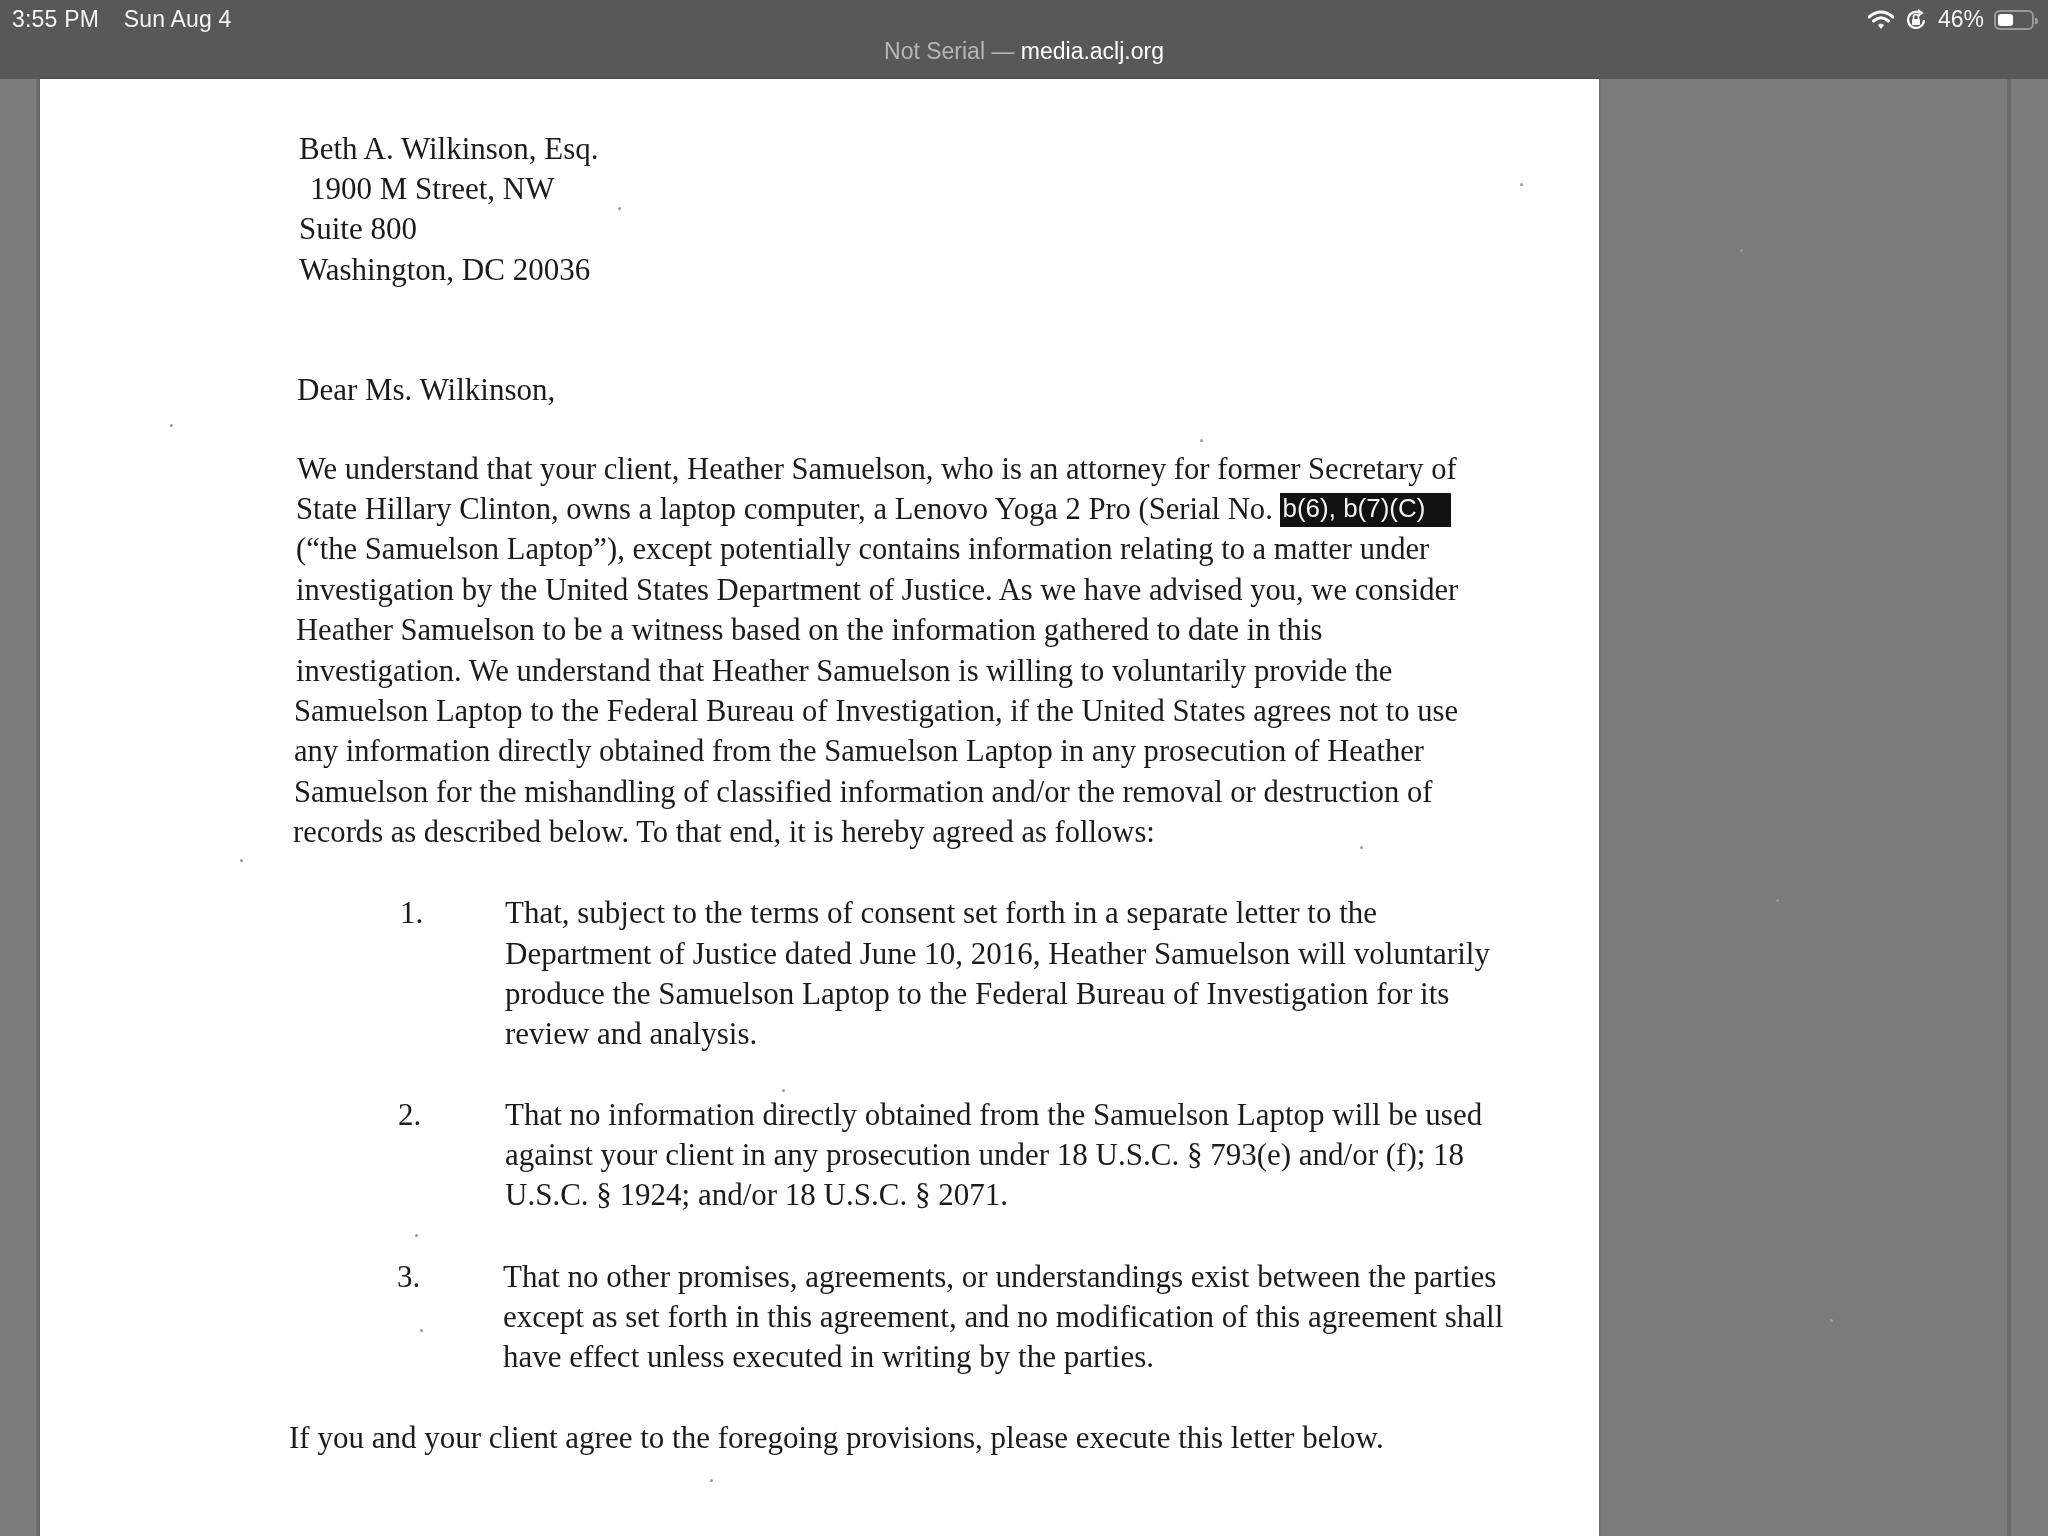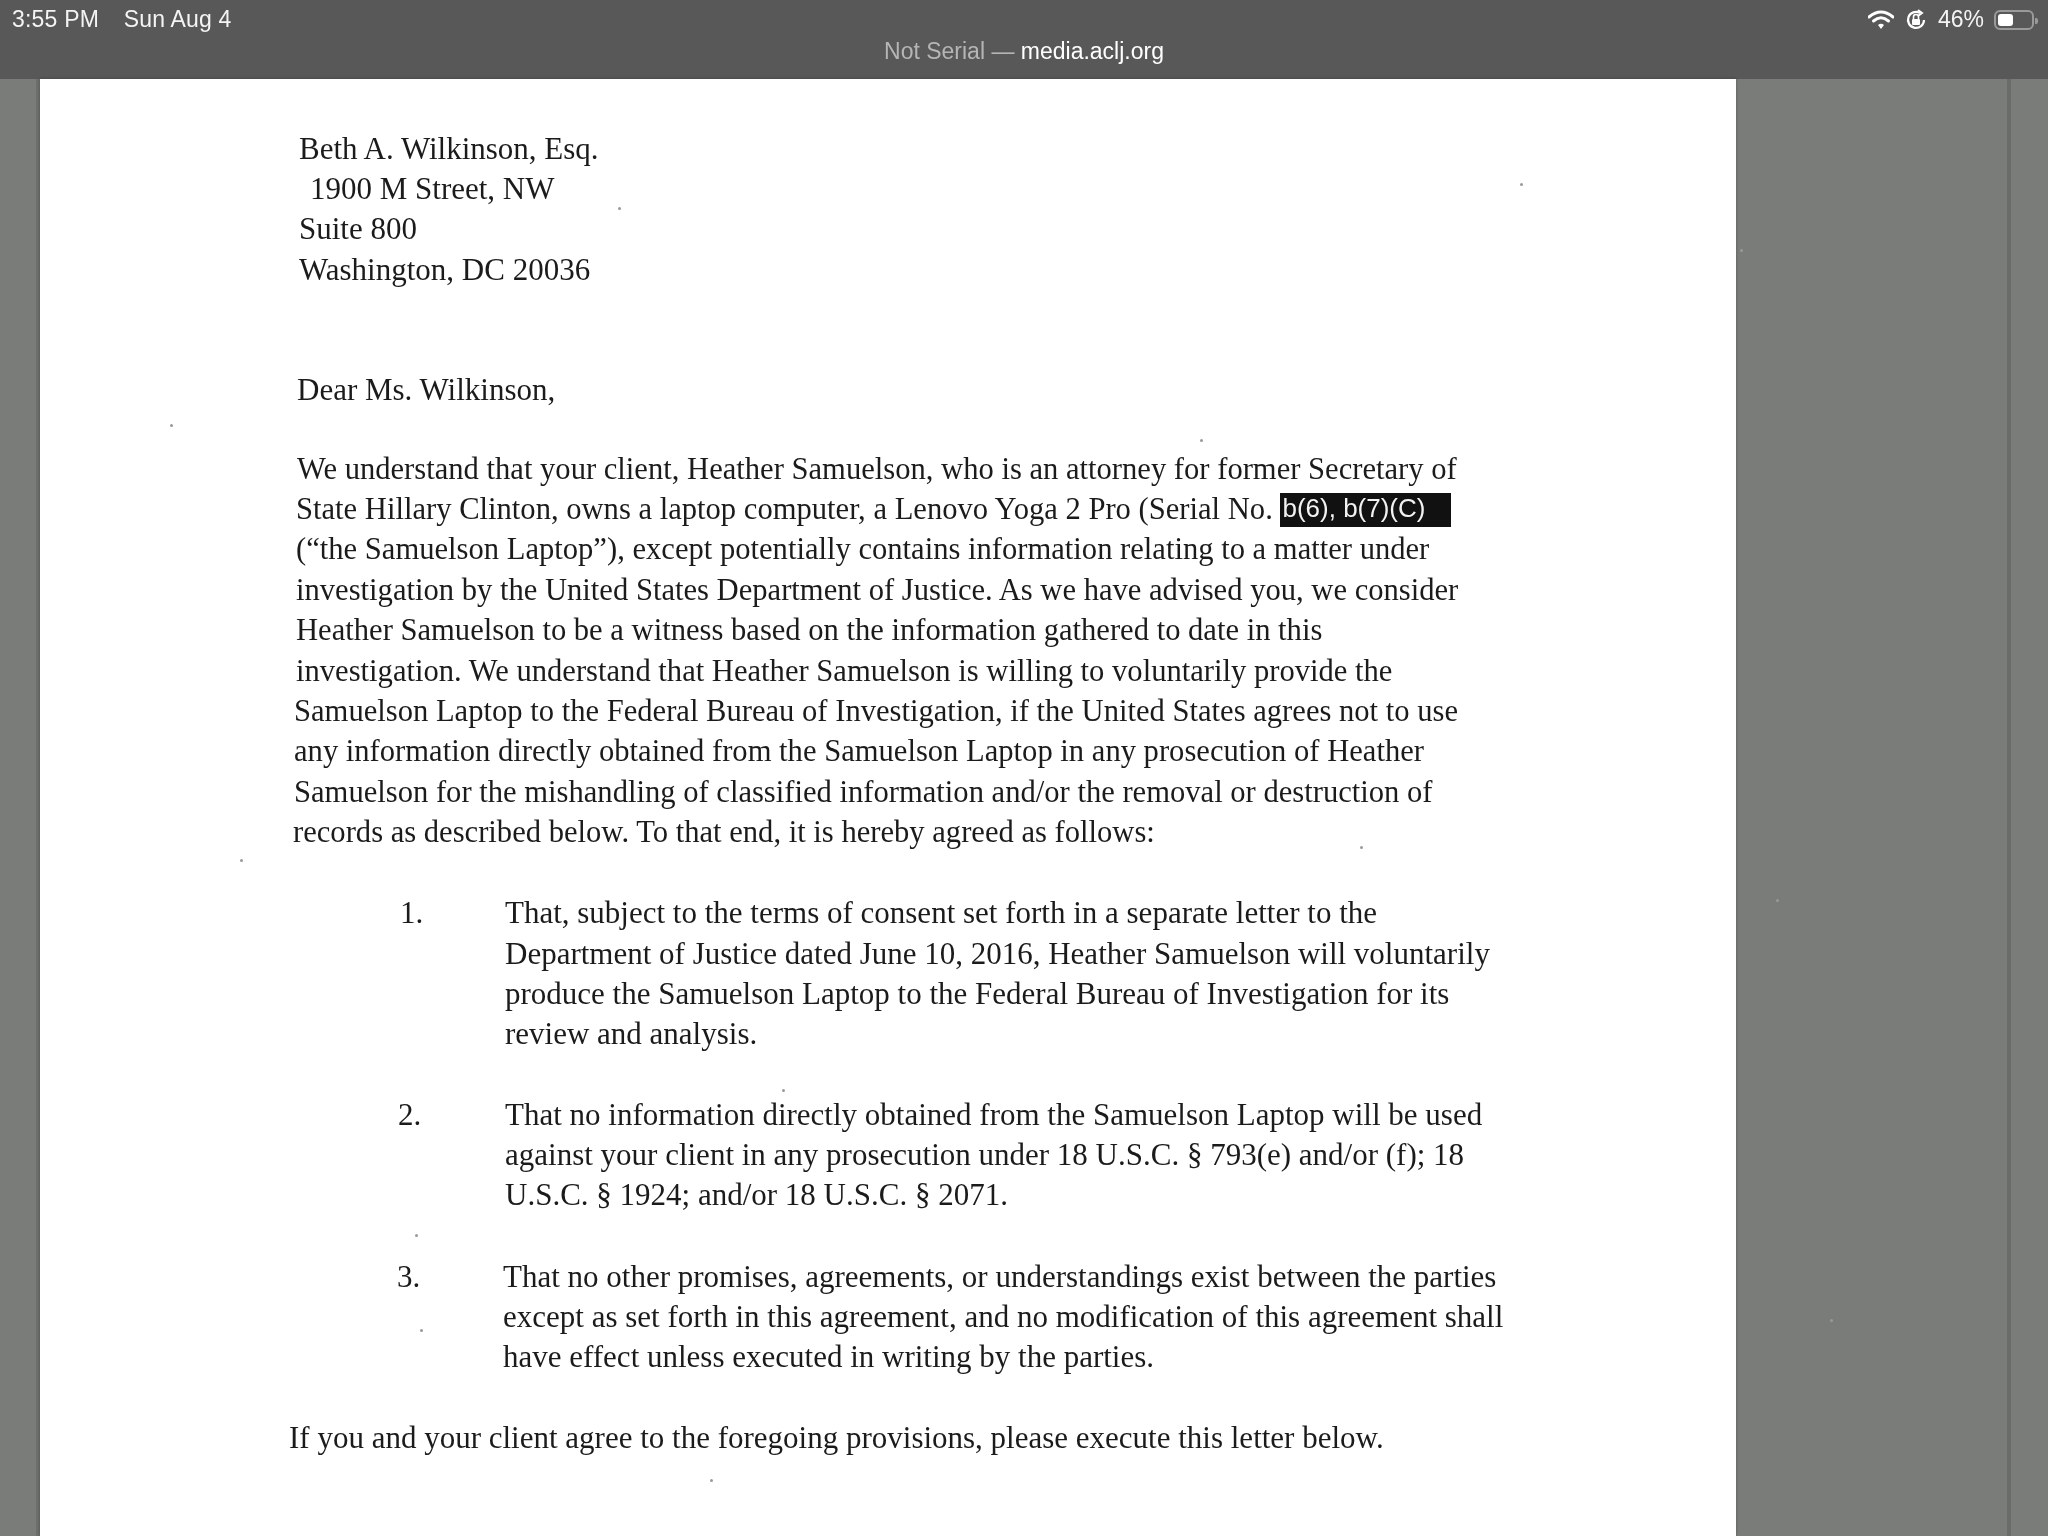--- a/index.html
+++ b/index.html
@@ -36,21 +36,21 @@
   .battery-fill { height: 100%; background: #fff; border-radius: 3px; }
   .url-bar {
     position: absolute; left: 0; right: 0; top: 38px; text-align: center;
     font-size: 23px;
   }
   .not-secure { color: #b5b5b5; }
   .url-sep { color: #b5b5b5; }
   .url-domain { color: #ffffff; }
 
   .page {
-    position: absolute; left: 40px; top: 79px; width: 1696px; height: 1457px;
+    position: absolute; left: 40px; top: 79px; width: 1559px; height: 1457px;
     background: #ffffff;
     box-shadow: 0 0 3px rgba(0,0,0,0.3);
   }
   .page-edge-left {
     position: absolute; left: 36px; top: 79px; width: 4px; height: 1457px; background: #6d6f6d;
   }
   .page-edge-right {
     position: absolute; left: 2007px; top: 79px; width: 4px; height: 1457px; background: #6a6c6a;
   }
   .doc {

